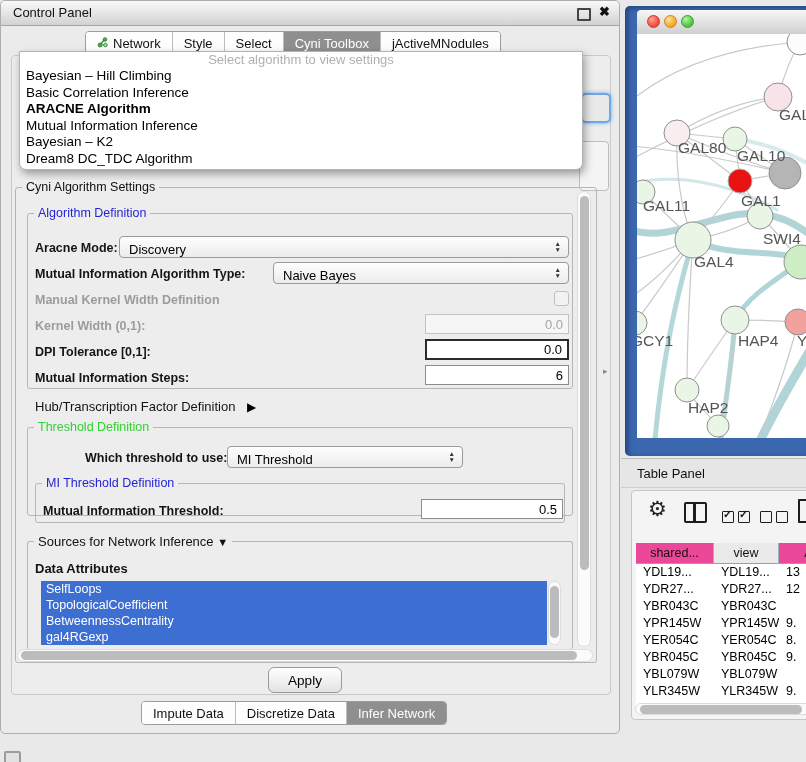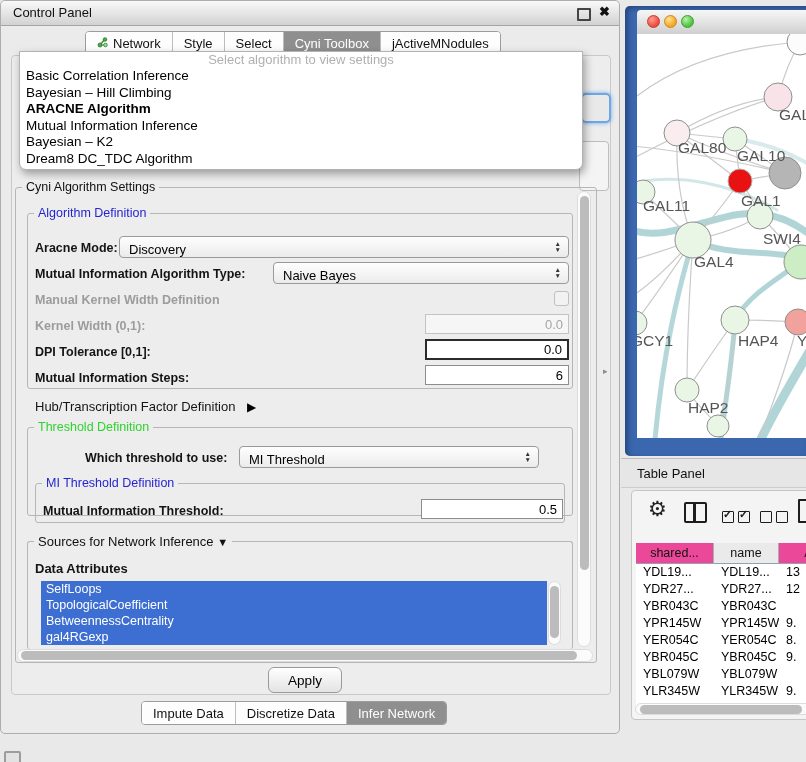--- a/index.html
+++ b/index.html
@@ -141,22 +141,22 @@
     </div>
   </div>
 
   <div class="abs cp-inner"></div>
 
   <div class="abs frag-blue"></div>
   <div class="abs frag-box"></div>
 
   <div class="abs popup">
     <div class="popup-prompt">Select algorithm to view settings</div>
+    <div class="popup-item">Bayesian – Hill Climbing</div>
     <div class="popup-item">Basic Correlation Inference</div>
-    <div class="popup-item">Bayesian – Hill Climbing</div>
     <div class="popup-item bold">ARACNE Algorithm</div>
     <div class="popup-item">Mutual Information Inference</div>
     <div class="popup-item">Bayesian – K2</div>
     <div class="popup-item">Dream8 DC_TDC Algorithm</div>
   </div>
 
   <div class="gb" style="left:14px;top:186px;width:582px;height:476px">
     <span class="gb-legend">Cyni Algorithm Settings</span>
   </div>
 
@@ -197,21 +197,21 @@
 
   <div style="position:absolute;left:34px;top:398px;font-size:13px;color:#141414;white-space:nowrap">
     <span>Hub/Transcription Factor Definition</span>
     <span class="arrow-right" style="margin-left:8px">▶</span>
   </div>
 
   <div class="gb" style="left:26px;top:426px;width:546px;height:89px">
     <span class="gb-legend leg-green">Threshold Definition</span>
   </div>
   <div class="lbl" style="left:84px;top:450px">Which threshold to use:</div>
-  <div class="combo" style="left:238px;top:445px;width:300px">
+  <div class="combo" style="left:226px;top:445px;width:236px">
     <span>MI Threshold</span>
     <span class="stepper">
         <span>▲</span>
         <span>▼</span>
       </span>
   </div>
   <div class="gb" style="left:34px;top:482px;width:530px;height:40px">
     <span class="gb-legend leg-blue">MI Threshold Definition</span>
   </div>
   <div class="lbl" style="left:42px;top:503px">Mutual Information Threshold:</div>
@@ -359,21 +359,21 @@
     <span class="cbx on"></span><span class="cbx on"></span>
   </div>
   <div class="abs" style="left:128px;top:16px">
     <span class="cbx"></span><span class="cbx"></span>
   </div>
   <div class="abs pageicon" style="left:166px;top:8px"></div>
 
   <div class="ttable">
     <div class="trow" style="height:21px">
       <div class="th blue c1">shared...</div>
-      <div class="th gray c2">name</div>
+      <div class="th gray c2">view</div>
       <div class="th blue c3">A</div>
     </div>
     <div class="rows-clip">
       <div class="trow">
         <div class="td c1">YDL19...</div>
         <div class="td c2">YDL19...</div>
         <div class="td c3">13</div>
       </div>
       <div class="trow">
         <div class="td c1">YDR27...</div>

